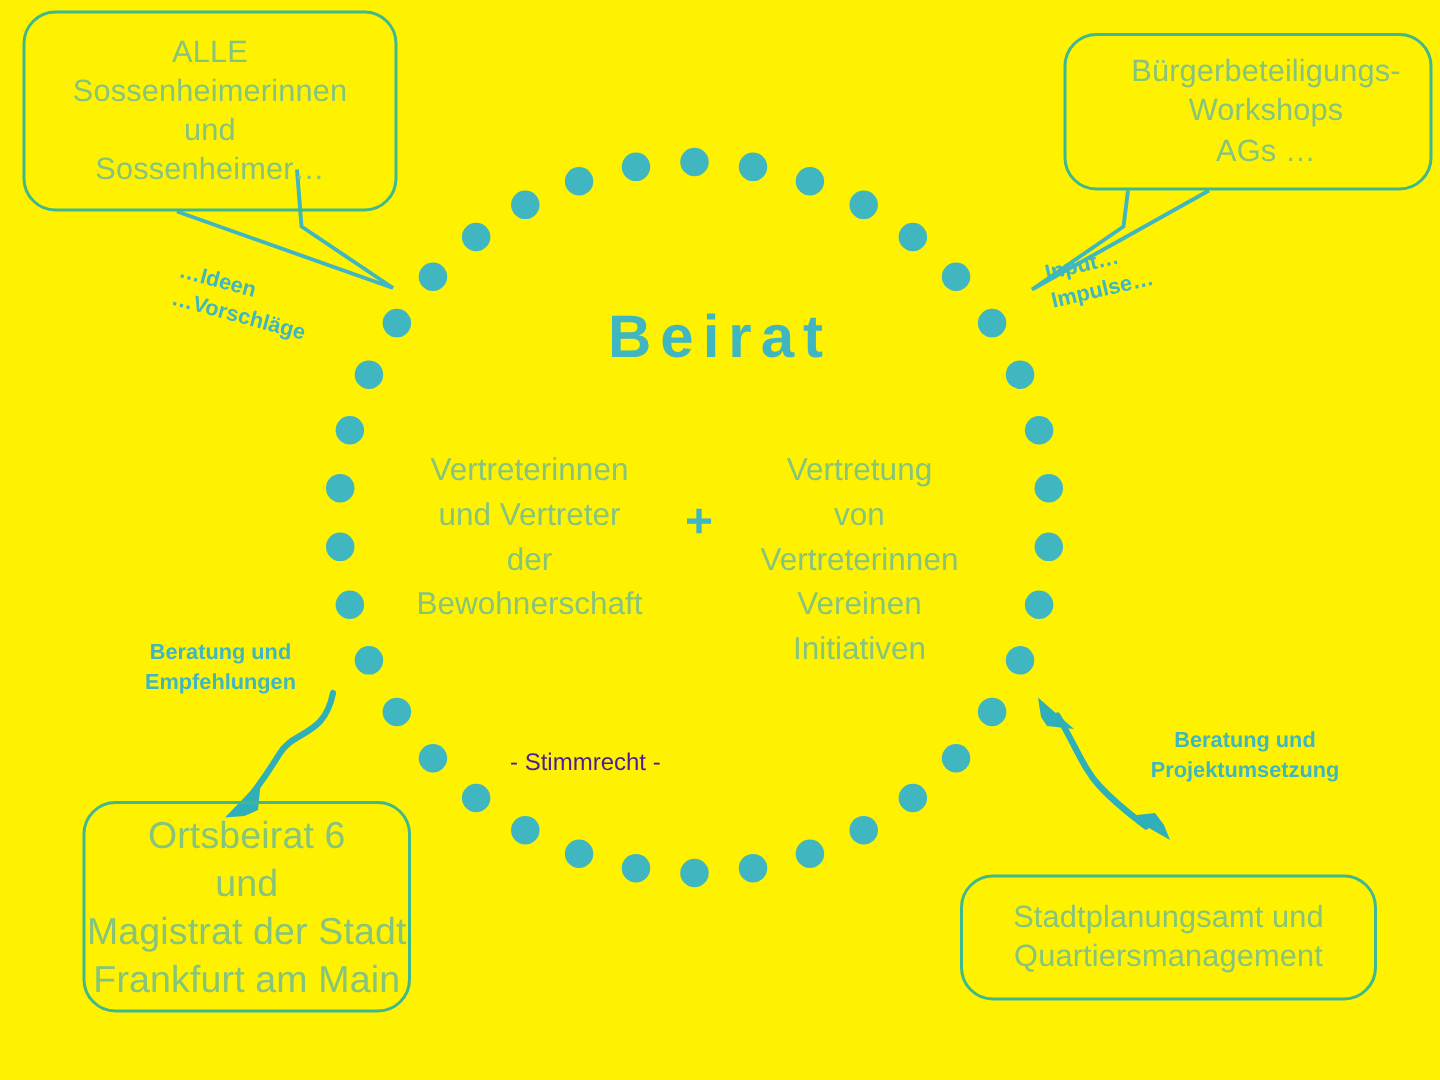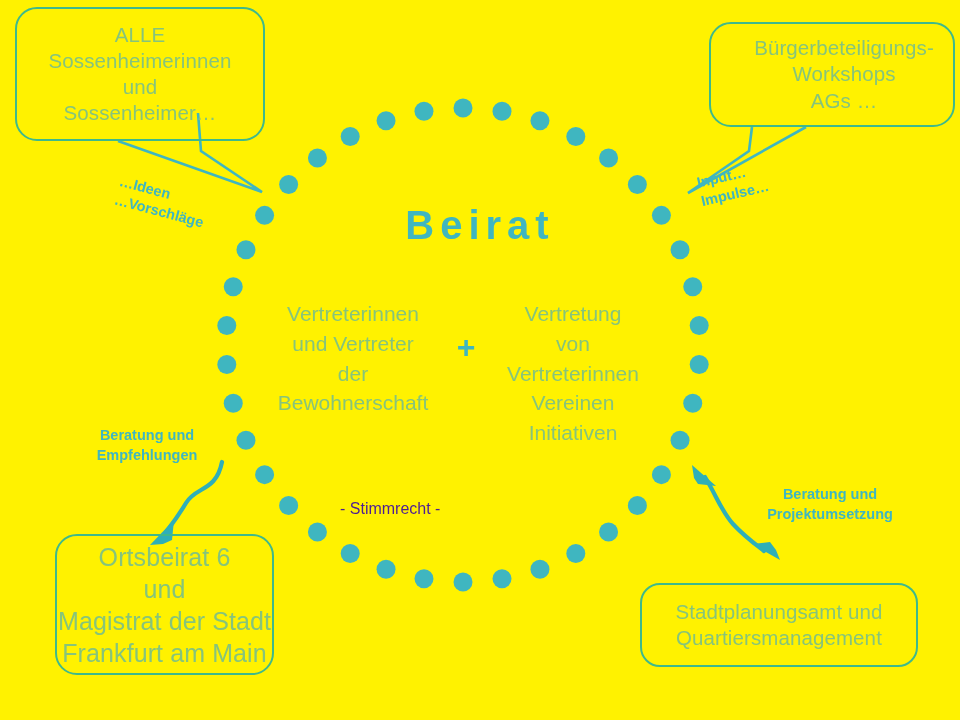--- a/index.html
+++ b/index.html
@@ -27,21 +27,21 @@
     color:#86C47B;
     line-height:1.28;
     letter-spacing:.1px;
   }
   .box .lines { width:100%; padding:0 8px; }
   .box .lines div { white-space:nowrap; }
 
   #bubble-topleft  { left:15px;  top:7px;   width:250px; height:134px; font-size:20.5px; }
   #bubble-topright { left:709px; top:22px;  width:246px; height:105px; font-size:20.5px;padding-left:24px; }
   #box-bottomleft  { left:55px;  top:534px; width:219px; height:141px; font-size:25px; }
-  #box-bottomright { left:640px; top:583px; width:278px; height:84px;  font-size:20.5px;border-radius:20px; }
+  #box-bottomright { left:640px; top:583px; width:278px; height:84px;  font-size:20.5px; }
 
   
   #overlay { position:absolute; left:0; top:0; width:960px; height:720px; pointer-events:none; }
 
   
   #title-beirat {
     position:absolute; left:0; top:203px; width:960px;
     text-align:center;
     font-size:40px; font-weight:bold;
     color:#3FB6C0;

